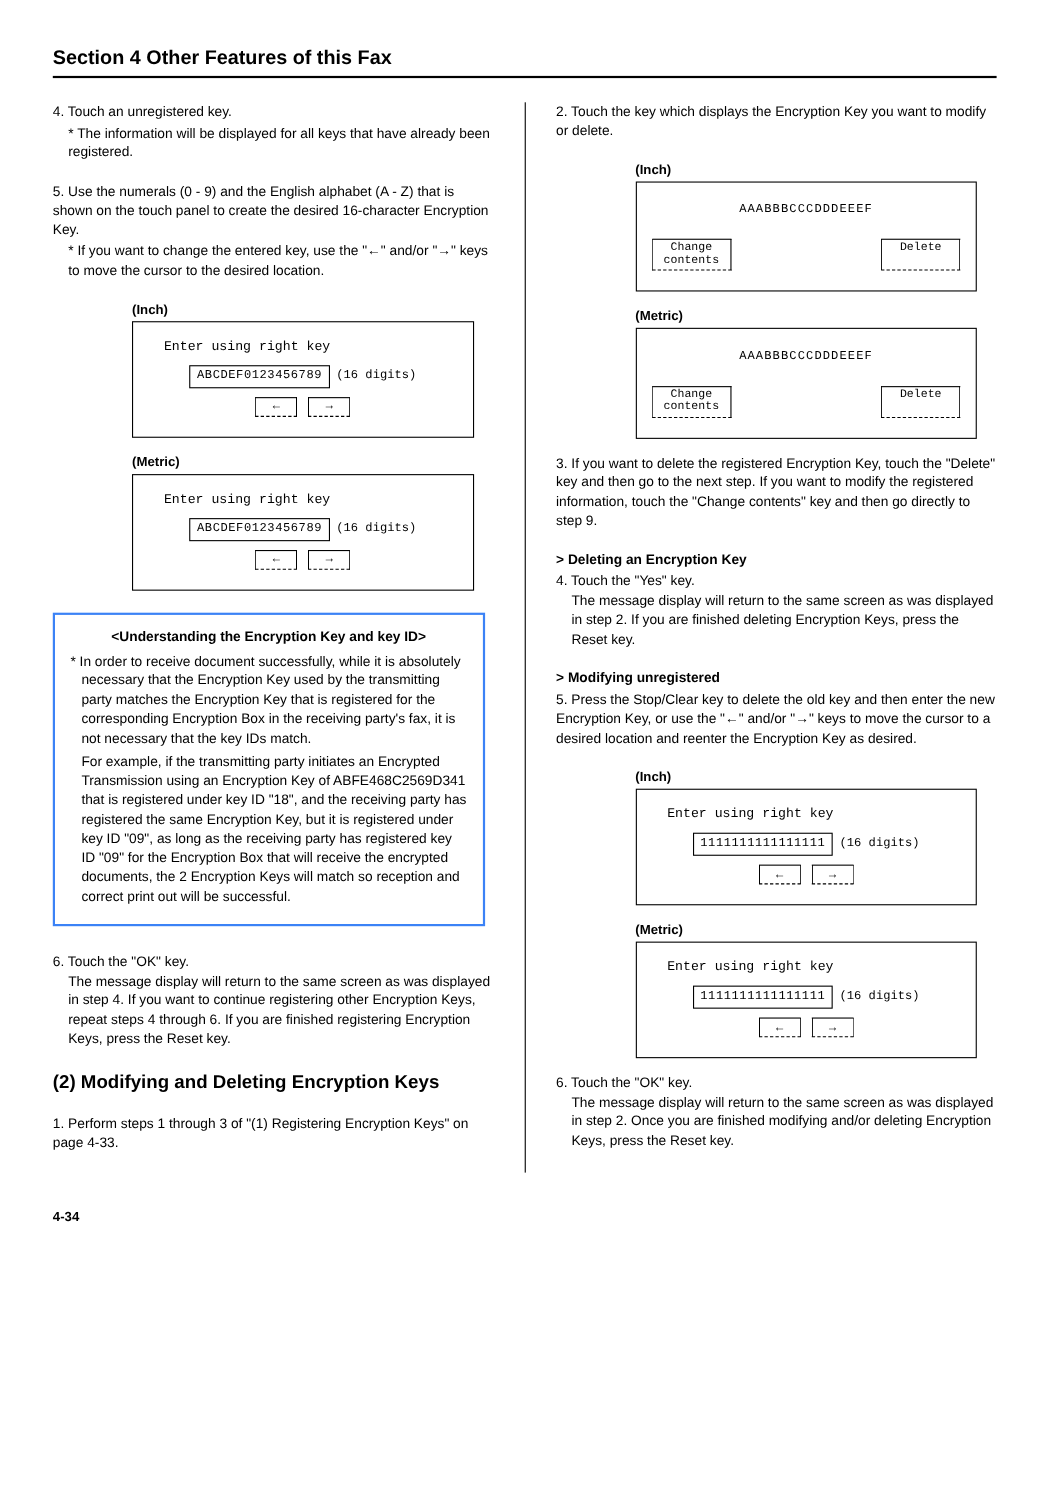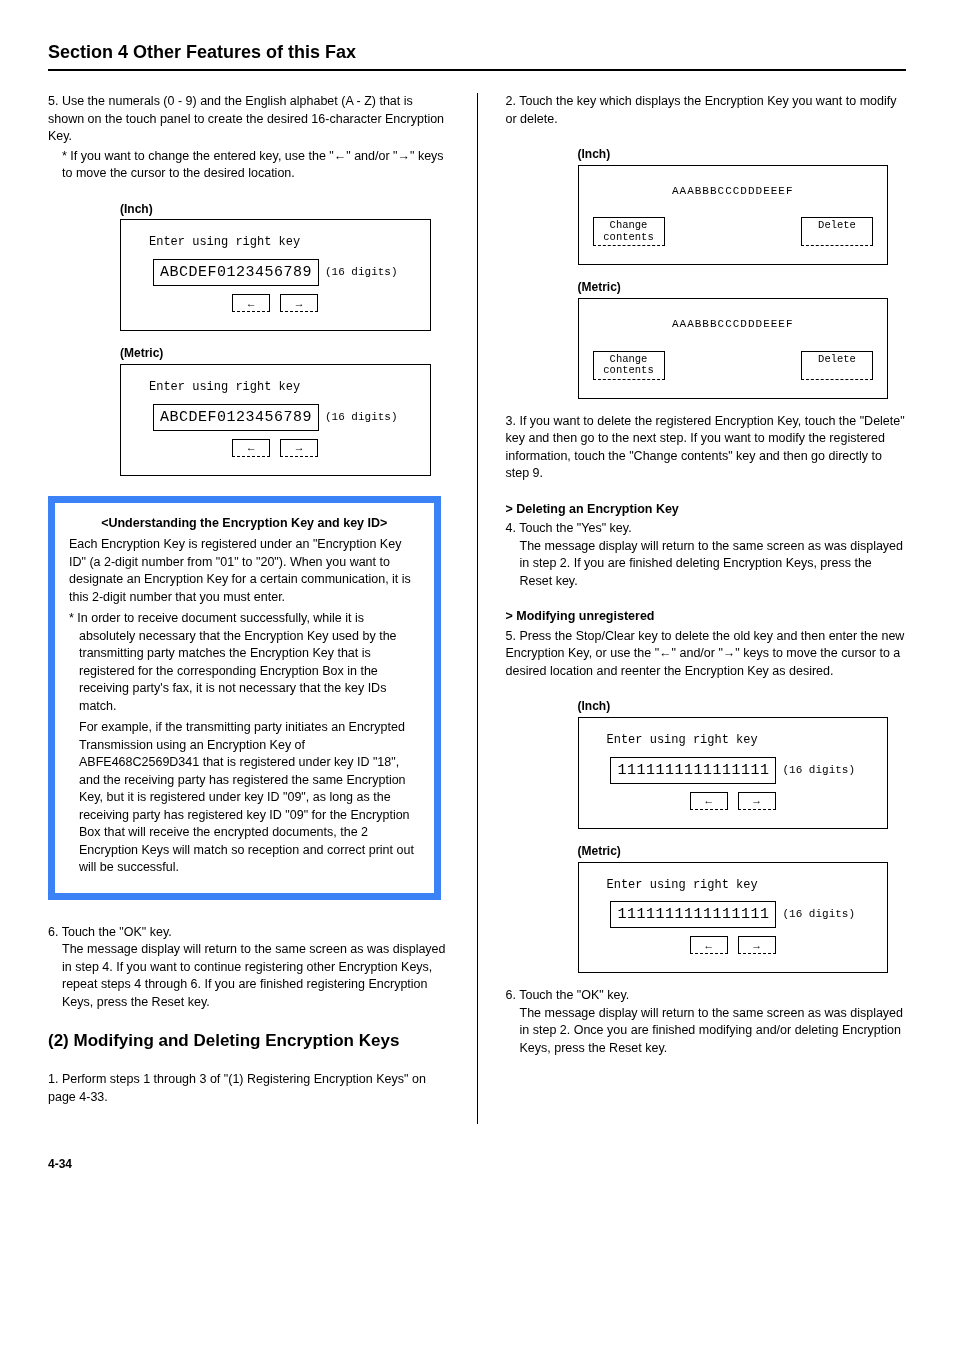--- a/index.html
+++ b/index.html
@@ -63,21 +63,21 @@
   .panel .center-row {
     display:flex;
     justify-content:center;
     align-items:center;
     gap:6px;
     margin-bottom:8px;
   }
   .panel .field {
     border:1px solid #000;
     font-family:"Courier New",monospace;
-    font-size:15px;
+    font-size:11px;
     padding:2px 6px;
     letter-spacing:0.5px;
   }
   .panel .digits {
     font-family:"Courier New",monospace;
     font-size:11px;
   }
   .arrow-btn {
     display:inline-flex;
     align-items:center;
@@ -111,21 +111,21 @@
     border:1px solid #000;
     border-bottom:1px dashed #000;
     padding:2px 8px;
     font-family:"Courier New",monospace;
     font-size:10.5px;
     text-align:center;
     line-height:1.1;
     min-width:54px;
   }
   .callout {
-    border:7px solid #3b82f6;
+    border:2px solid #3b82f6;
     padding:12px 14px;
     margin: 20px 8px 24px 0;
     font-size:12.5px;
   }
   .callout-title {
     font-weight:bold;
     text-align:center;
     margin-bottom:4px;
   }
   .callout p { margin:0 0 4px 0; }
@@ -150,20 +150,25 @@
 </style>
 </head>
 <body>
 
 <div class="section-title">Section 4 Other Features of this Fax</div>
 
 <div class="columns">
 
   <div class="col">
 
+    <div class="step">
+      <span class="step-num">4.</span>
+      <span class="step-text">Touch an unregistered key.</span>
+      <div class="note">The information will be displayed for all keys that have already been registered.</div>
+    </div>
 
     <div class="step">
       <span class="step-num">5.</span>
       <span class="step-text">Use the numerals (0 - 9) and the English alphabet (A - Z) that is shown on the touch panel to create the desired 16-character Encryption Key.</span>
       <div class="note">If you want to change the entered key, use the "←" and/or "→" keys to move the cursor to the desired location.</div>
     </div>
 
     <div class="panel-label">(Inch)</div>
     <div class="panel">
       <div class="prompt">Enter using right key</div>
@@ -185,21 +190,20 @@
         <span class="digits">(16 digits)</span>
       </div>
       <div class="arrows">
         <span class="arrow-btn">←</span>
         <span class="arrow-btn">→</span>
       </div>
     </div>
 
     <div class="callout">
       <div class="callout-title">&lt;Understanding the Encryption Key and key ID&gt;</div>
-      <p>Each Encryption Key is registered under an "Encryption Key ID" (a 2-digit number from "01" to "20"). When you want to designate an Encryption Key for a certain communication, it is this 2-digit number that you must enter.</p>
       <p class="cnote cnote-first">In order to receive document successfully, while it is absolutely necessary that the Encryption Key used by the transmitting party matches the Encryption Key that is registered for the corresponding Encryption Box in the receiving party's fax, it is not necessary that the key IDs match.</p>
       <p class="cnote">For example, if the transmitting party initiates an Encrypted Transmission using an Encryption Key of ABFE468C2569D341 that is registered under key ID "18", and the receiving party has registered the same Encryption Key, but it is registered under key ID "09", as long as the receiving party has registered key ID "09" for the Encryption Box that will receive the encrypted documents, the 2 Encryption Keys will match so reception and correct print out will be successful.</p>
     </div>
 
     <div class="step">
       <span class="step-num">6.</span>
       <span class="step-text">Touch the "OK" key.</span>
       <div class="indent">The message display will return to the same screen as was displayed in step 4. If you want to continue registering other Encryption Keys, repeat steps 4 through 6. If you are finished registering Encryption Keys, press the Reset key.</div>
     </div>
 

